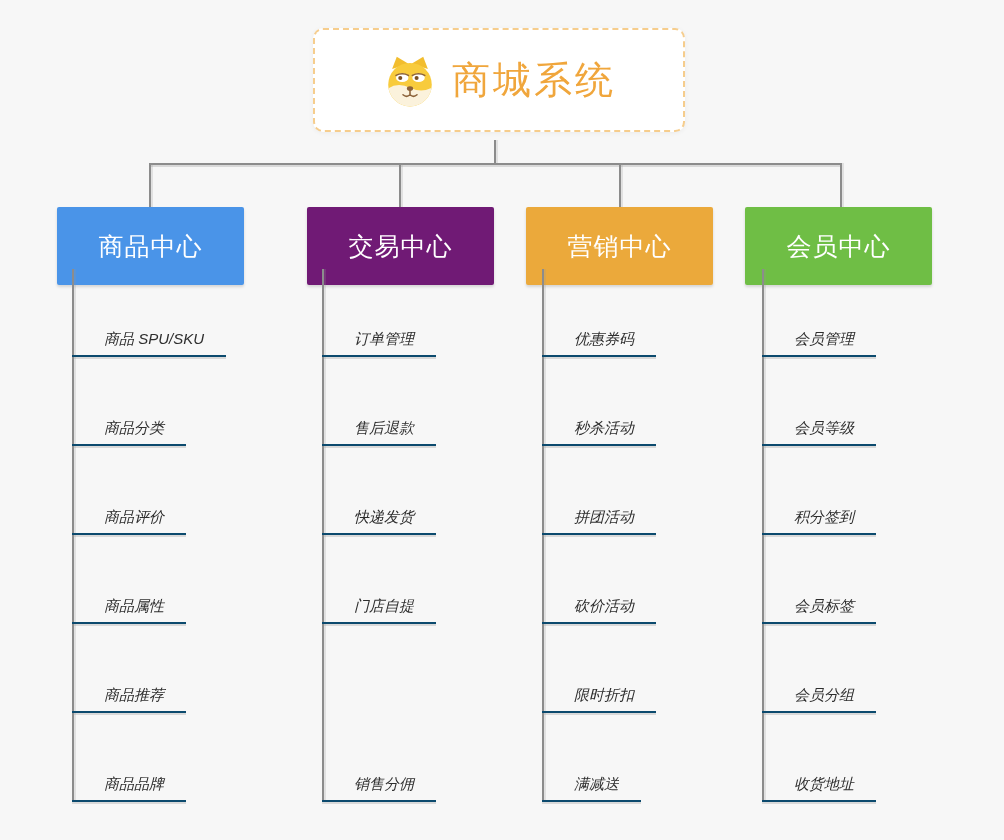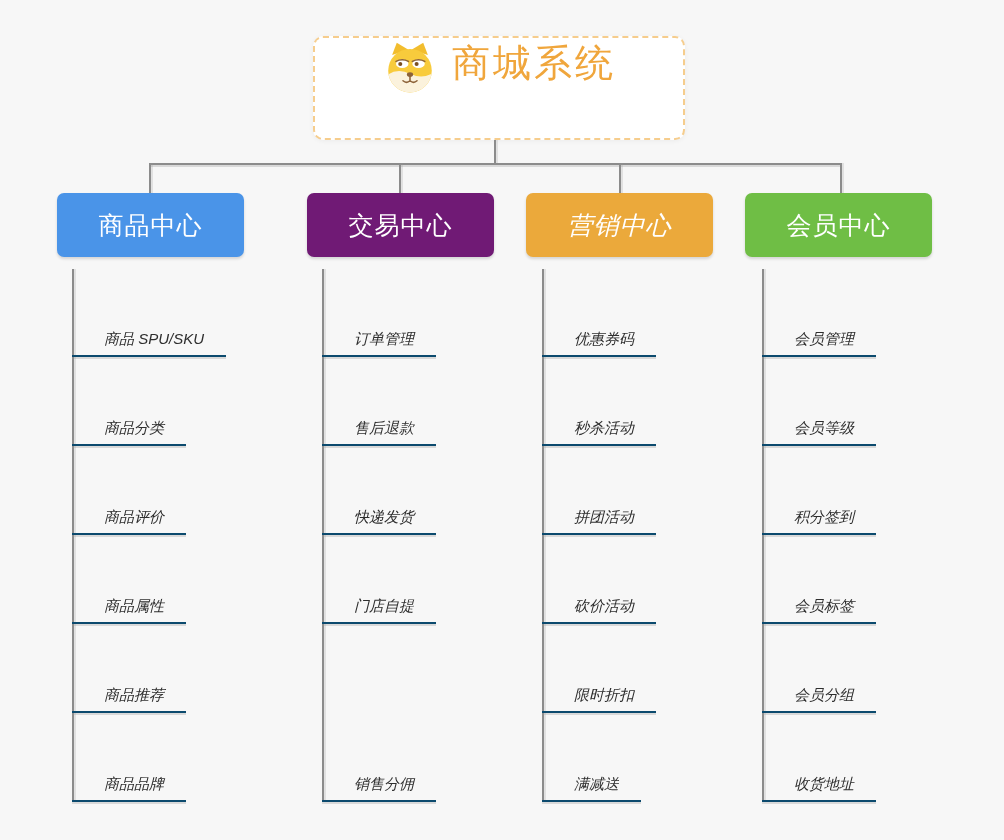--- a/index.html
+++ b/index.html
@@ -9,26 +9,26 @@
   }
   .canvas{
     position:relative;
     width:1004px;height:840px;
     background:#f7f7f7;
     overflow:hidden;
   }
 
   
   .root-node{
-    position:absolute;left:313px;top:36px;width:372px;height:104px;
+    position:absolute;left:313px;top:28px;width:372px;height:104px;
     background:#ffffff;
     border:2px dashed #f6cd8d;
     border-radius:10px;
     box-sizing:border-box;
-    display:flex;justify-content:center;
+    display:flex;align-items:center;justify-content:center;
     gap:14px;
     box-shadow:0 1px 5px rgba(0,0,0,.05);
   }
   .root-icon{width:56px;height:56px;display:inline-block;flex:0 0 auto;}
   .root-title{
     font-size:38px;
     letter-spacing:3px;
     font-weight:500;
   }
 
@@ -42,28 +42,28 @@
   .drop-1{left:399px;top:163px;height:46px;}
   .drop-2{left:619px;top:163px;height:46px;}
   .drop-3{left:840px;top:163px;height:46px;}
   .branchline-0{left:72px; top:269px;height:533px;}
   .branchline-1{left:322px;top:269px;height:533px;}
   .branchline-2{left:542px;top:269px;height:533px;}
   .branchline-3{left:762px;top:269px;height:533px;}
 
   
   .branch{
-    position:absolute;top:193px;width:187px;height:64px;
-    border-radius:7px;
+    position:absolute;top:207px;width:187px;height:78px;
+    border-radius:2px;
     color:#ffffff;
     font-size:25px;letter-spacing:1px;
     display:flex;align-items:center;justify-content:center;
     box-shadow:0 2px 3px rgba(0,0,0,.14);
   }
-  .b0{left:57px;} .b1{left:307px;} .b2{left:526px;font-style:italic;} .b3{left:745px;}
+  .b0{left:57px;} .b1{left:307px;} .b2{left:526px;} .b3{left:745px;}
 
   
   .leaf{
     position:absolute;
     height:32px;
     padding:0 22px 6px 32px;
     border-bottom:2px solid #0c4a6e;
     box-shadow:0 2px 0 rgba(150,150,150,.30);
     display:flex;align-items:flex-end;
     font-size:15px;

